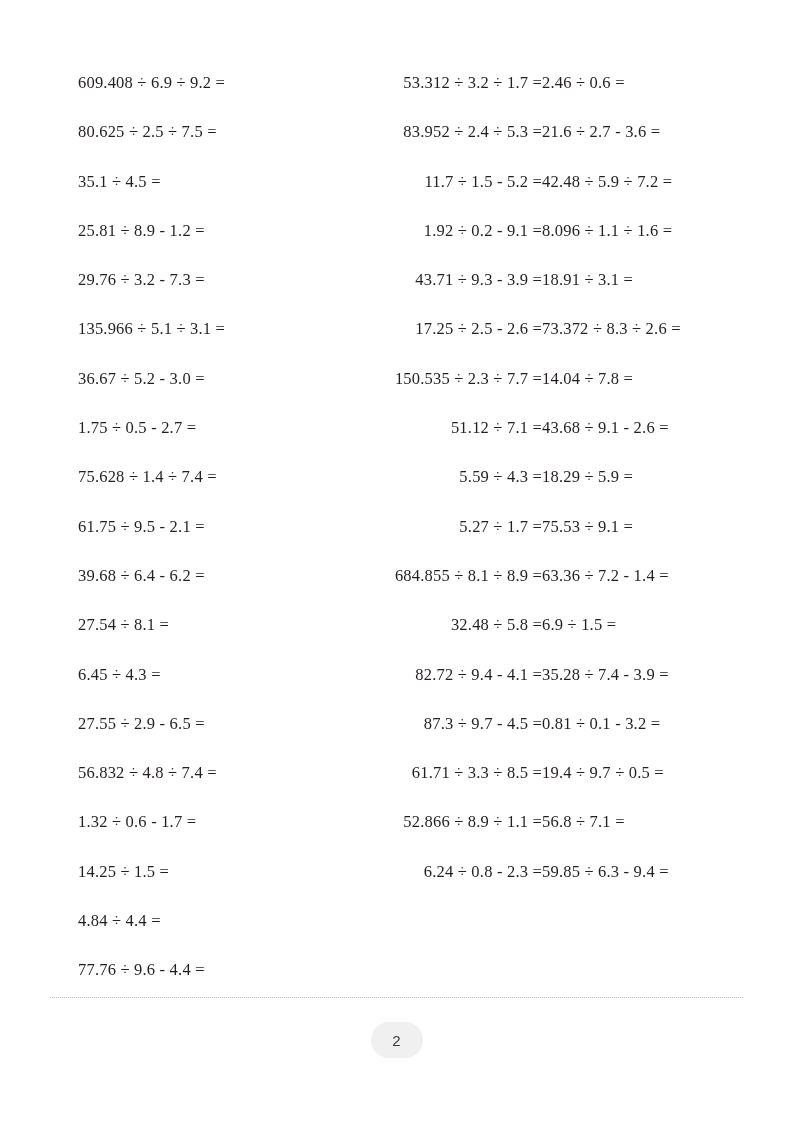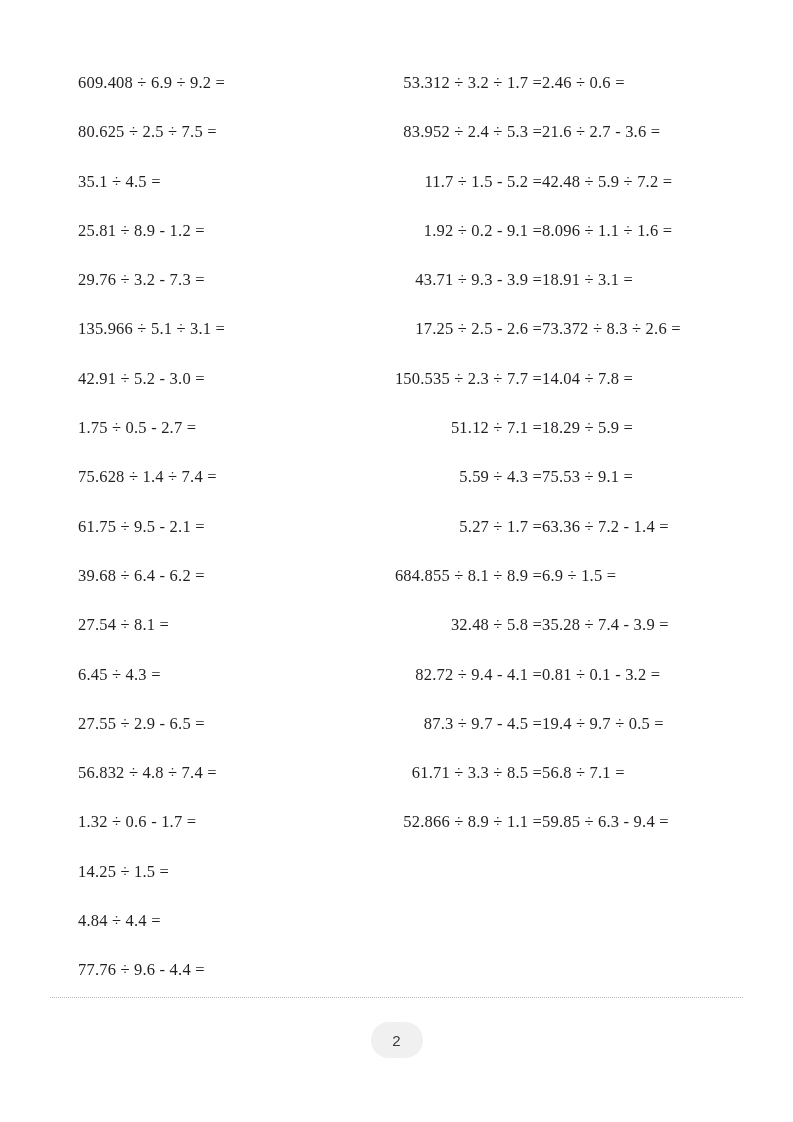--- a/index.html
+++ b/index.html
@@ -82,21 +82,21 @@
   <div class="worksheet">
     <div class="columns">
 
       <div class="column col-0">
         <div class="problem">609.408 ÷ 6.9 ÷ 9.2 =</div>
         <div class="problem">80.625 ÷ 2.5 ÷ 7.5 =</div>
         <div class="problem">35.1 ÷ 4.5 =</div>
         <div class="problem">25.81 ÷ 8.9 - 1.2 =</div>
         <div class="problem">29.76 ÷ 3.2 - 7.3 =</div>
         <div class="problem">135.966 ÷ 5.1 ÷ 3.1 =</div>
-        <div class="problem">42.91 ÷ 5.2 - 3.0 =</div>
+        <div class="problem">36.67 ÷ 5.2 - 3.0 =</div>
         <div class="problem">1.75 ÷ 0.5 - 2.7 =</div>
         <div class="problem">75.628 ÷ 1.4 ÷ 7.4 =</div>
         <div class="problem">61.75 ÷ 9.5 - 2.1 =</div>
         <div class="problem">39.68 ÷ 6.4 - 6.2 =</div>
         <div class="problem">27.54 ÷ 8.1 =</div>
         <div class="problem">6.45 ÷ 4.3 =</div>
         <div class="problem">27.55 ÷ 2.9 - 6.5 =</div>
         <div class="problem">56.832 ÷ 4.8 ÷ 7.4 =</div>
         <div class="problem">1.32 ÷ 0.6 - 1.7 =</div>
         <div class="problem">14.25 ÷ 1.5 =</div>
@@ -114,30 +114,32 @@
         <div class="problem">150.535 ÷ 2.3 ÷ 7.7 =</div>
         <div class="problem">51.12 ÷ 7.1 =</div>
         <div class="problem">5.59 ÷ 4.3 =</div>
         <div class="problem">5.27 ÷ 1.7 =</div>
         <div class="problem">684.855 ÷ 8.1 ÷ 8.9 =</div>
         <div class="problem">32.48 ÷ 5.8 =</div>
         <div class="problem">82.72 ÷ 9.4 - 4.1 =</div>
         <div class="problem">87.3 ÷ 9.7 - 4.5 =</div>
         <div class="problem">61.71 ÷ 3.3 ÷ 8.5 =</div>
         <div class="problem">52.866 ÷ 8.9 ÷ 1.1 =</div>
+        <div class="problem">6.24 ÷ 0.8 - 2.3 =</div>
       </div>
 
       <div class="column col-2">
         <div class="problem">2.46 ÷ 0.6 =</div>
         <div class="problem">21.6 ÷ 2.7 - 3.6 =</div>
         <div class="problem">42.48 ÷ 5.9 ÷ 7.2 =</div>
         <div class="problem">8.096 ÷ 1.1 ÷ 1.6 =</div>
         <div class="problem">18.91 ÷ 3.1 =</div>
         <div class="problem">73.372 ÷ 8.3 ÷ 2.6 =</div>
         <div class="problem">14.04 ÷ 7.8 =</div>
+        <div class="problem">43.68 ÷ 9.1 - 2.6 =</div>
         <div class="problem">18.29 ÷ 5.9 =</div>
         <div class="problem">75.53 ÷ 9.1 =</div>
         <div class="problem">63.36 ÷ 7.2 - 1.4 =</div>
         <div class="problem">6.9 ÷ 1.5 =</div>
         <div class="problem">35.28 ÷ 7.4 - 3.9 =</div>
         <div class="problem">0.81 ÷ 0.1 - 3.2 =</div>
         <div class="problem">19.4 ÷ 9.7 ÷ 0.5 =</div>
         <div class="problem">56.8 ÷ 7.1 =</div>
         <div class="problem">59.85 ÷ 6.3 - 9.4 =</div>
       </div>

